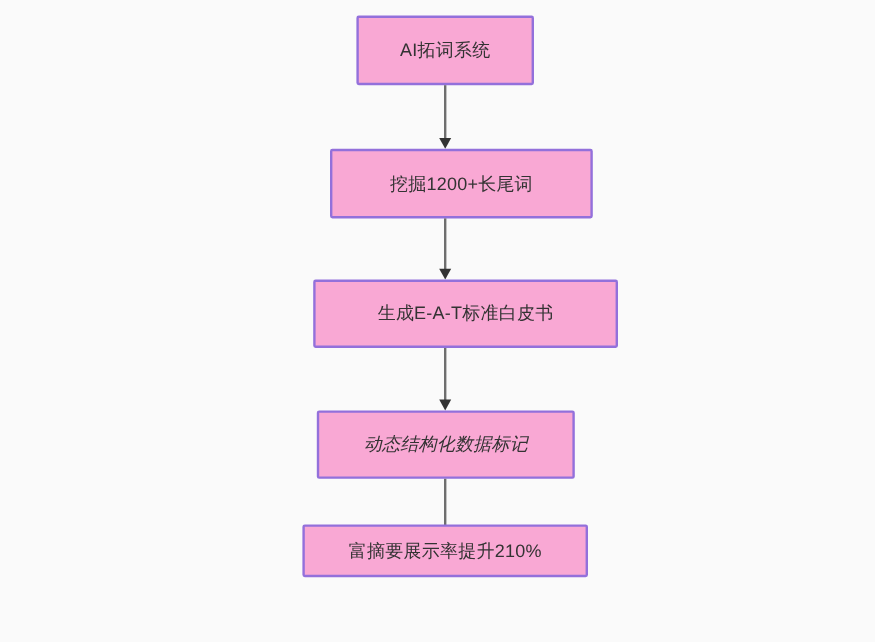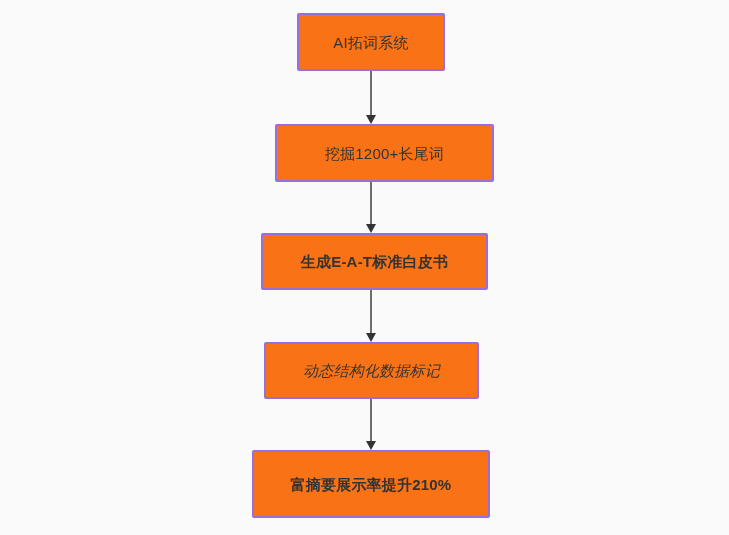--- a/index.html
+++ b/index.html
@@ -17,21 +17,21 @@
   #flowchart {
     position: absolute;
     left: 0;
     top: 0;
     width: 729px;
     height: 535px;
   }
   .node {
     position: absolute;
     box-sizing: border-box;
-    background: #f97316;
+    background: #f9a8d4;
     border: 2px solid #9370db;
     border-radius: 2px;
     display: flex;
     align-items: center;
     justify-content: center;
   }
   .node-label {
     color: #333333;
     font-size: 15px;
     line-height: 1;
@@ -55,23 +55,23 @@
     width: 0;
     height: 0;
     border-left: 5px solid transparent;
     border-right: 5px solid transparent;
     border-top: 9px solid #333333;
   }
 
   
   #node-1 { left: 297px; top: 13px;  width: 148px; height: 58px; }
   #node-2 { left: 275px; top: 124px; width: 219px; height: 58px; }
-  #node-3 { left: 261px; top: 233px; width: 227px; height: 57px; font-weight: bold; }
+  #node-3 { left: 261px; top: 233px; width: 254px; height: 57px; }
   #node-4 { left: 264px; top: 342px; width: 215px; height: 57px; font-style: italic; }
-  #node-5 { left: 252px; top: 450px; width: 238px; height: 68px; font-weight: bold; }
+  #node-5 { left: 252px; top: 437px; width: 238px; height: 44px; }
 
   
   #edge-1 { left: 370px; top: 71px;  height: 53px; }
   #edge-2 { left: 370px; top: 182px; height: 51px; }
   #edge-3 { left: 370px; top: 290px; height: 52px; }
   #edge-4 { left: 370px; top: 399px; height: 51px; }
   #edge-1 .edge-line { height: 45px; }
   #edge-2 .edge-line { height: 43px; }
   #edge-3 .edge-line { height: 44px; }
   #edge-4 .edge-line { height: 43px; }

